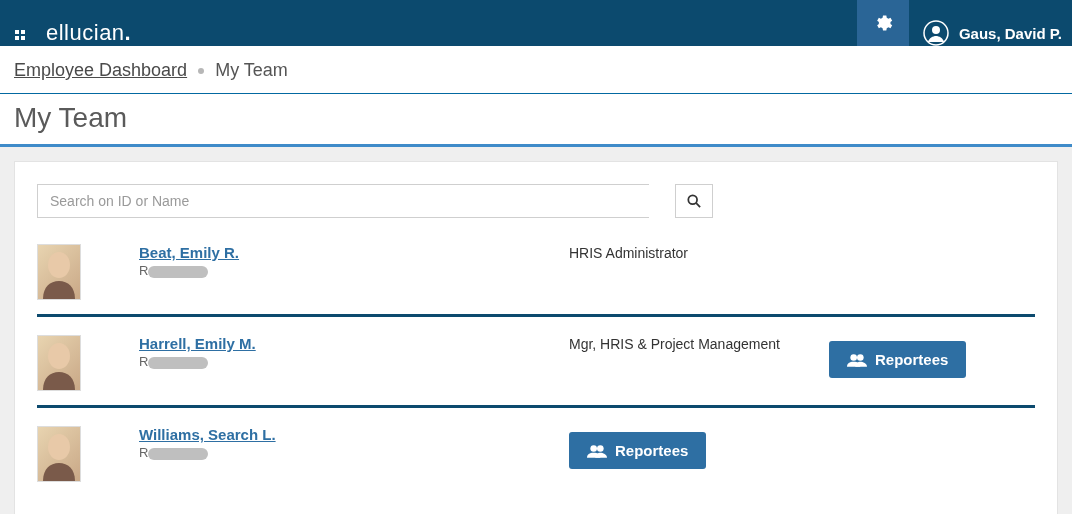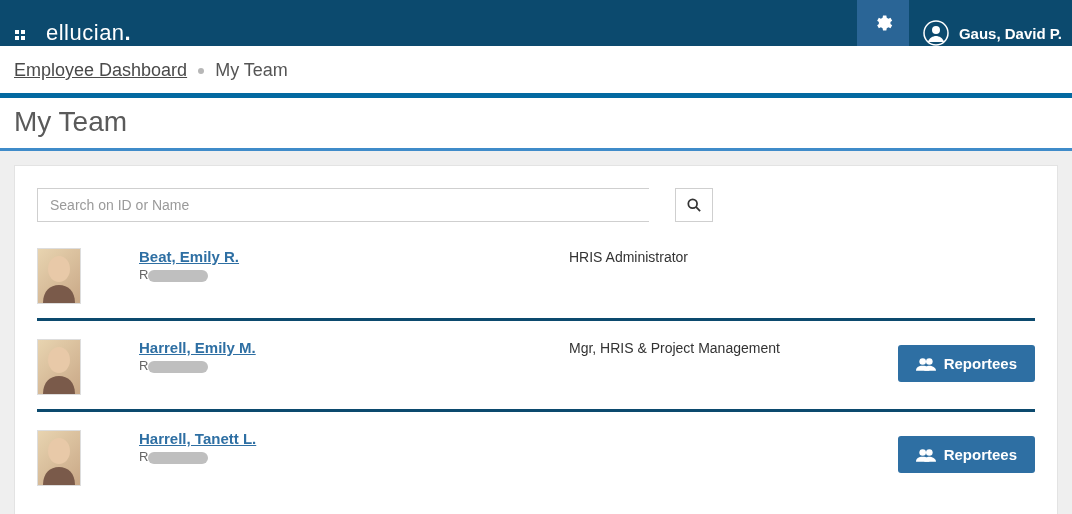--- a/index.html
+++ b/index.html
@@ -9,21 +9,21 @@
   .topbar { background: #0c4a6e; height: 46px; display: flex; align-items: flex-end; color: #fff; }
   .topbar .apps-icon { width: 22px; margin: 0 12px 0 12px; display:flex; justify-content:center; }
   .brand { font-size: 22px; font-weight: 300; letter-spacing: 0.5px; }
   .brand .dot { font-weight: bold; }
   .topbar .spacer { flex: 1; }
   .topbar .gear { width: 52px; height: 46px; display:flex; align-items:center; justify-content:center; background:#2a6596; }
   .topbar .user-wrap { display:flex; align-items:center; padding: 0 10px 0 14px; gap: 10px; font-weight: bold; }
   .topbar .username { font-size: 15px; white-space: nowrap; }
   
   
-  .breadcrumb { padding: 14px 14px 12px 14px; border-bottom: 5px solid #0369a1; font-size: 18px; color: #555; }
+  .breadcrumb { padding: 14px 14px 12px 14px; border-bottom: 1px solid #0369a1; font-size: 18px; color: #555; }
   .breadcrumb a { color: #4a4a4a; text-decoration: underline; }
   .breadcrumb .sep { display:inline-block; width:6px; height:6px; background:#b7b7b7; border-radius:50%; margin: 0 6px; vertical-align: middle; }
   
   
   .page-title { font-size: 28px; font-weight: 400; color: #5a5a5a; padding: 8px 14px 10px 14px; }
   .bluebar { height: 3px; background: #3f8bc9; }
   .graywrap { background: #efefef; padding: 14px; }
   .panel { background: #fff; border: 1px solid #e3e3e3; padding: 22px 22px 10px 22px; min-height: 350px; }
   
   
@@ -35,21 +35,21 @@
   
   .row { display: flex; align-items: flex-start; padding: 0 0 14px 0; border-bottom: 3px solid #0c4a6e; margin-bottom: 18px; }
   .row:last-child { border-bottom: none; }
   .avatar { width: 44px; height: 56px; background: linear-gradient(135deg,#e8d4b0,#c9a887); border:1px solid #ddd; flex-shrink:0; display:flex; align-items:flex-end; justify-content:center; overflow:hidden; }
   .avatar svg { width: 40px; height: 50px; }
   .info { margin-left: 58px; width: 430px; }
   .name { color: #2e6fa3; font-weight: 700; text-decoration: underline; font-size: 15px; }
   .idline { color: #666; font-size: 13px; margin-top: 2px; }
   .redact { display:inline-block; width: 60px; height: 12px; background: #bfbfbf; border-radius: 6px; vertical-align: middle; }
   .title-col { width: 260px; color: #333; font-size: 14px; line-height: 1.3; }
-  .action-col { flex: 1; display:flex; justify-content:flex-end; align-items:center; padding-top: 6px; }
+  .action-col { flex: 1; display:flex; justify-content:flex-start; align-items:center; padding-top: 6px; }
   .btn-reportees { background:#2e6fa3; color:#fff; border:none; border-radius:3px; padding: 10px 18px; font-size:15px; font-weight:600; display:flex; align-items:center; gap:8px; cursor:pointer; }
   
   
   .icon-svg { display:block; }
 </style>
 </head>
 <body>
 
 <div class="topbar">
   <div class="apps-icon">
@@ -134,21 +134,21 @@
             </button>
           </div>
         </div>
         <div class="row">
           <div class="avatar">
             <svg viewBox="0 0 40 50">
               <ellipse cx="20" cy="16" rx="11" ry="13" fill="#e8c9a8"></ellipse>
               <path d="M4 50c0-12 7-18 16-18s16 6 16 18z" fill="#7a5a4a"></path>
             </svg>
           </div>
-          <div class="info"><a href="#" class="name">Harrell, Tanett L.</a><div class="idline"><span>R</span><span class="redact"></span></div></div>
+          <div class="info"><a href="#" class="name">Williams, Search L.</a><div class="idline"><span>R</span><span class="redact"></span></div></div>
           <div class="action-col">
             <button class="btn-reportees">
               <svg width="20" height="14" viewBox="0 0 24 16">
                 <circle cx="8" cy="5" r="4" fill="#fff"></circle>
                 <circle cx="16" cy="5" r="4" fill="#fff"></circle>
                 <path d="M0 16c0-4 3-6 8-6s8 2 8 6" fill="#fff"></path>
                 <path d="M10 16c0-4 3-6 6-6s8 2 8 6" fill="#fff"></path>
               </svg>
               <span>Reportees</span>
             </button>

